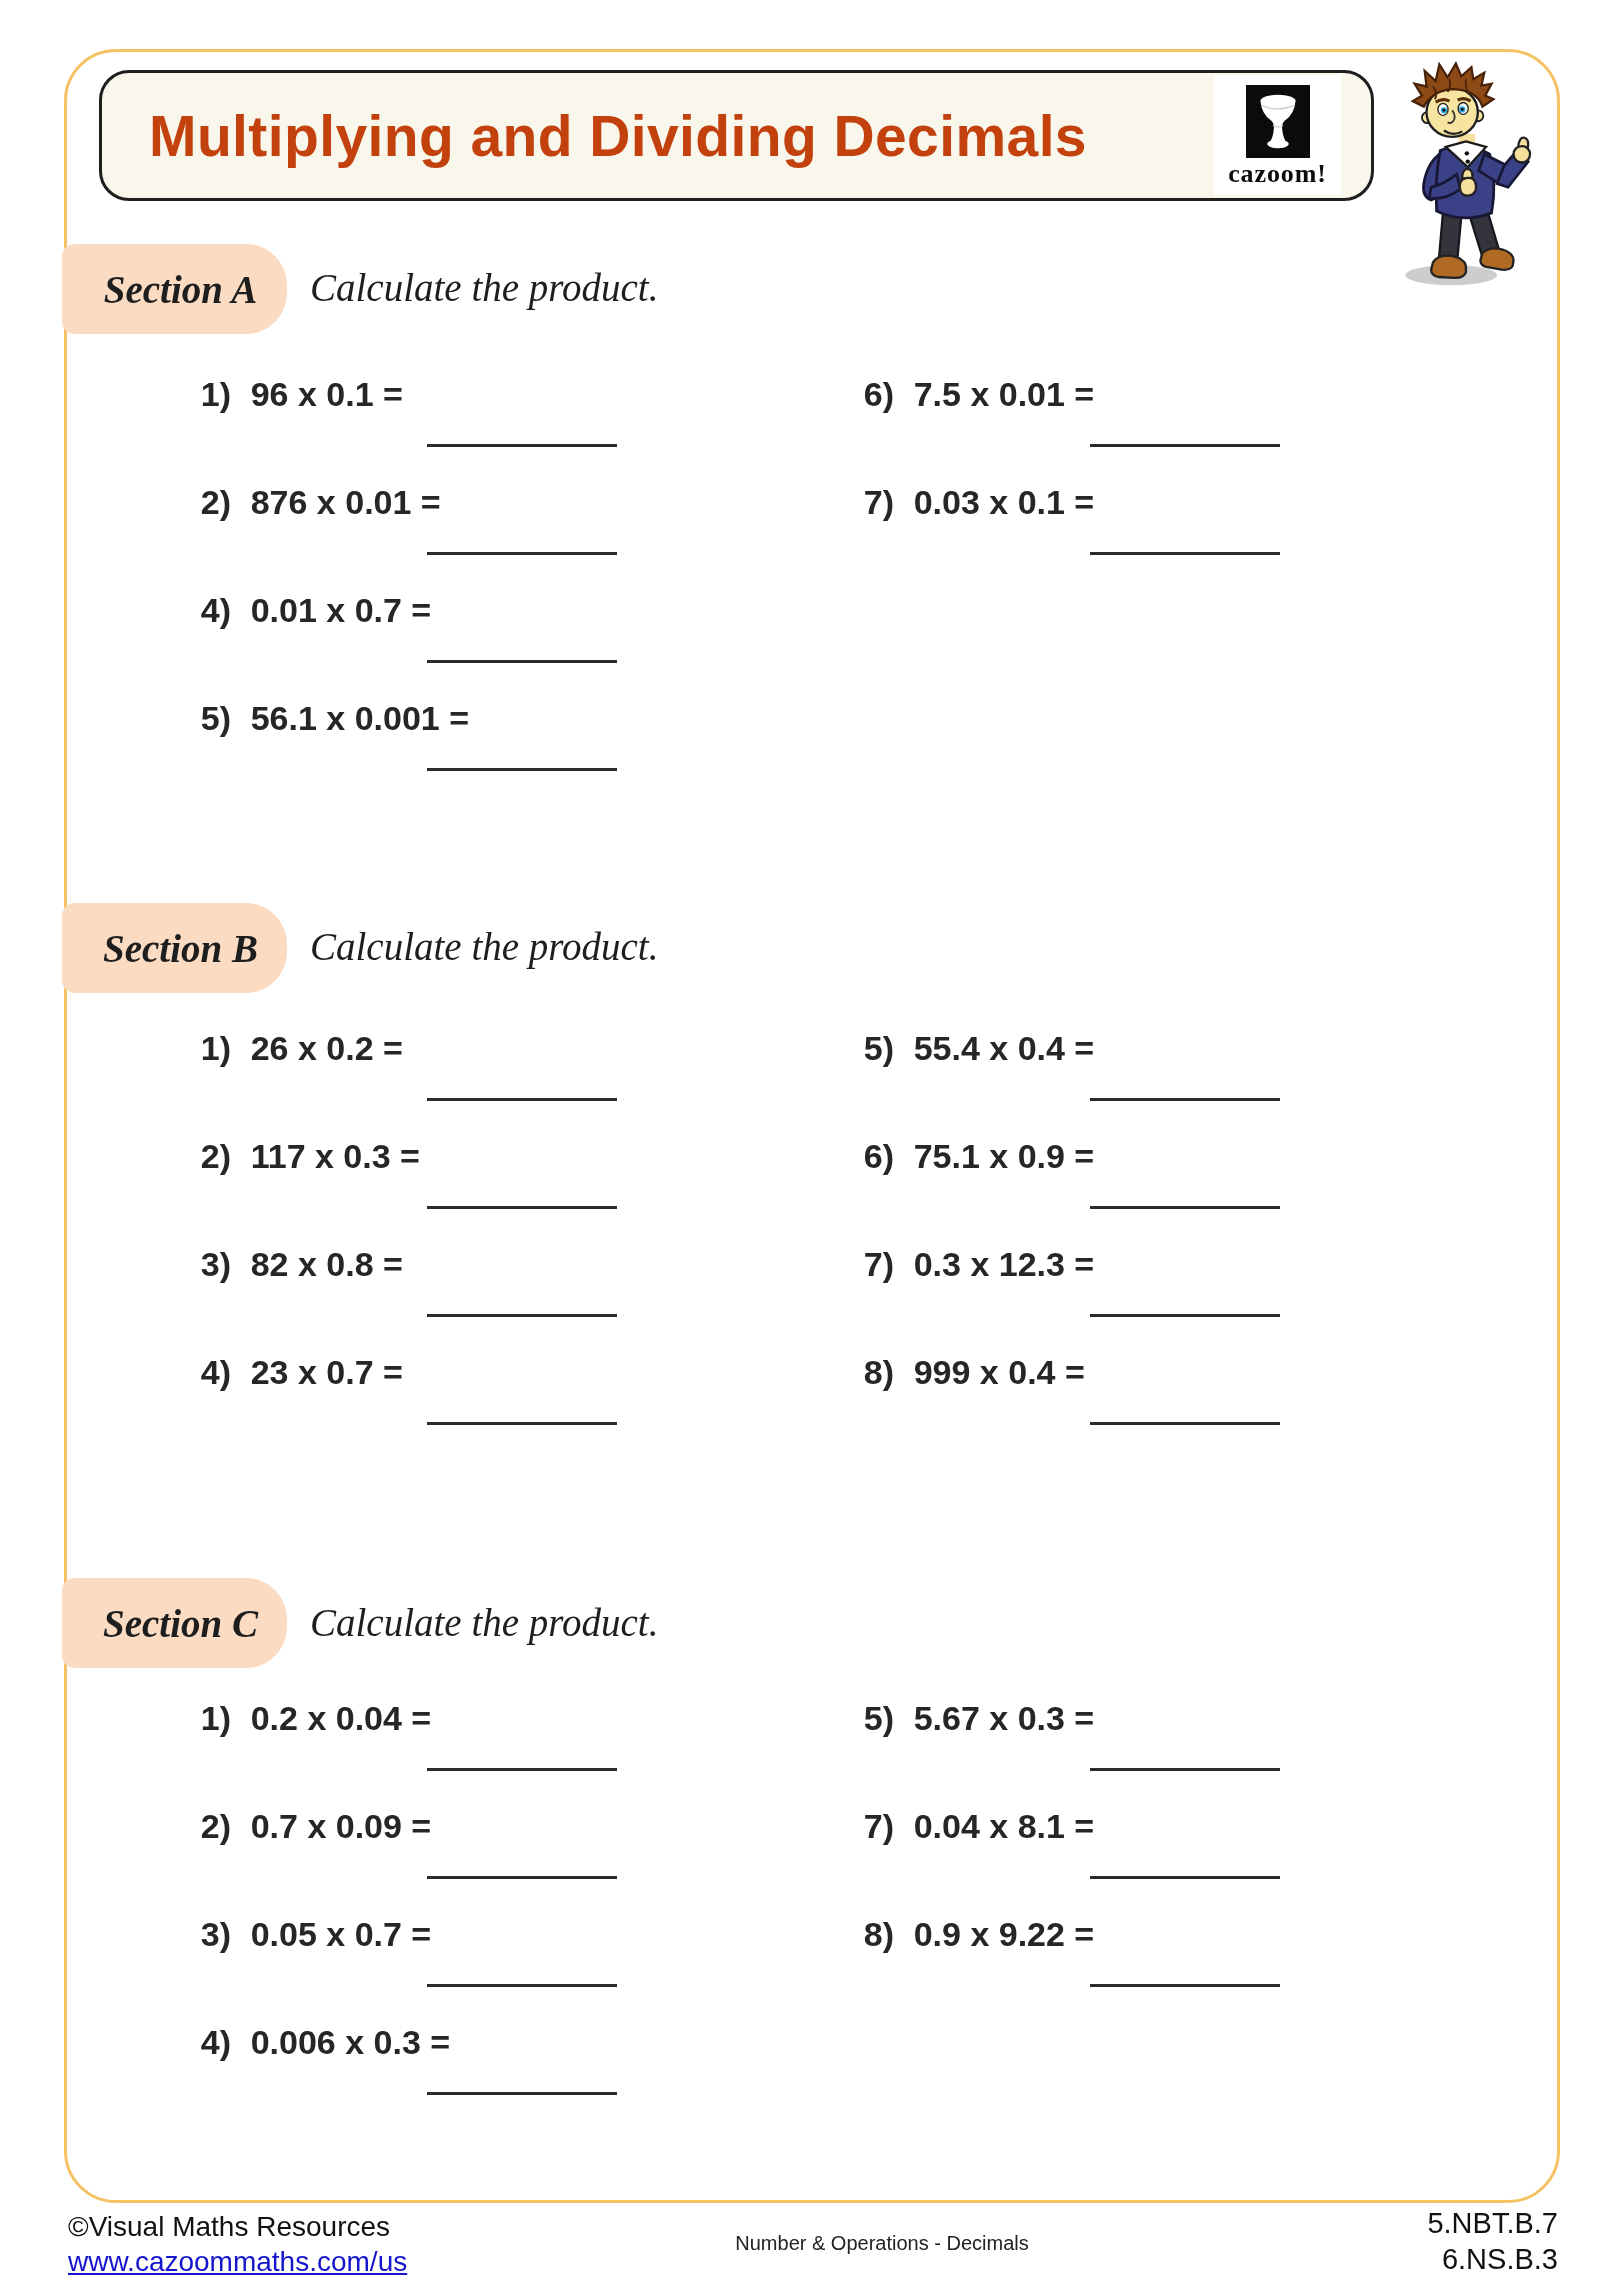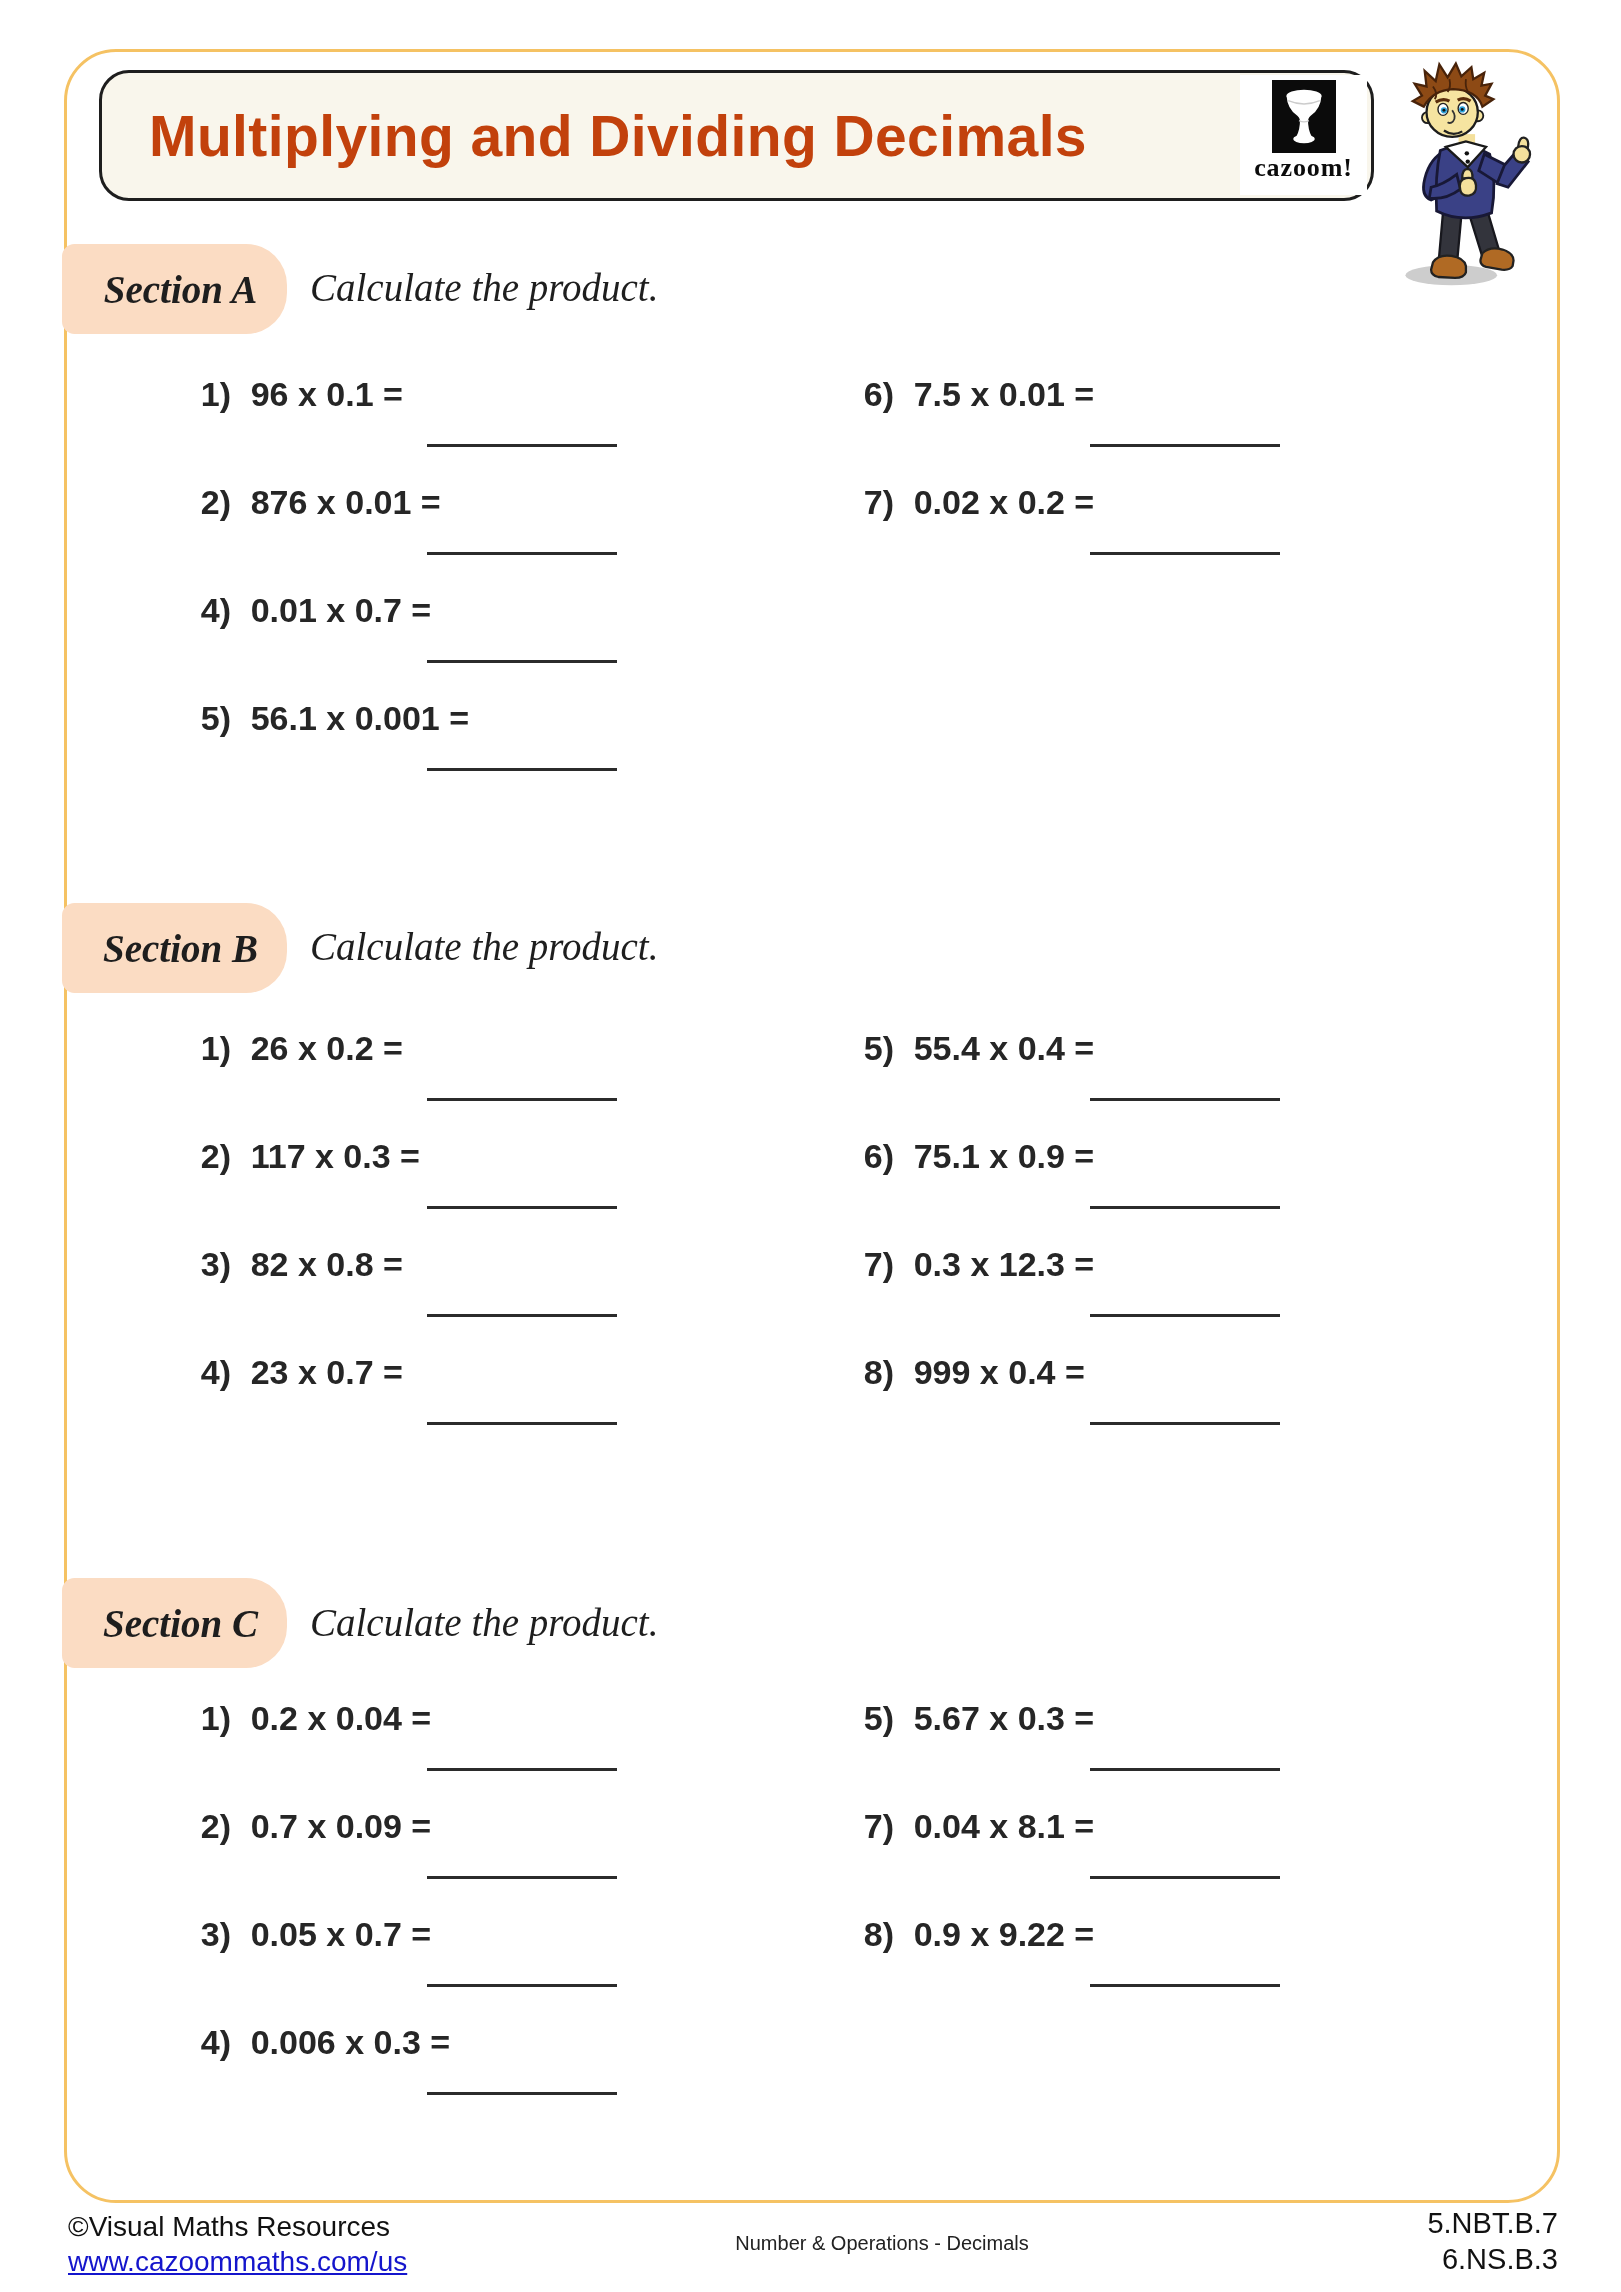--- a/index.html
+++ b/index.html
@@ -4,22 +4,22 @@
 <style>
   html,body{margin:0;padding:0;background:#ffffff;}
   .page{position:relative;width:1622px;height:2293px;background:#ffffff;overflow:hidden;
         font-family:"Liberation Sans",sans-serif;color:#222;}
   .outer-border{position:absolute;left:64px;top:49px;width:1496px;height:2154px;
         border:3.6px solid #F5C263;border-radius:52px;box-sizing:border-box;}
   
   .title-box{position:absolute;left:99px;top:70px;width:1275px;height:131px;background:#F9F6EC;
         border:3.6px solid #1e1e1e;border-radius:30px;box-sizing:border-box;display:flex;align-items:center;}
   .title-text{margin-left:47px;font-size:57px;font-weight:bold;color:#c2410c;letter-spacing:0.4px;}
-  .logo-box{position:absolute;left:1240px;top:75px;width:127px;height:120px;background:#ffffff;
-        display:flex;flex-direction:column;align-items:center;}
+  .logo-box{position:absolute;left:1214px;top:75px;width:127px;height:120px;background:#ffffff;
+        display:flex;flex-direction:column;align-items:center;justify-content:center;}
   .logo-square{margin-top:4.5px;width:64px;height:73px;background:#0b0b0b;display:flex;align-items:center;justify-content:center;}
   .logo-text{margin-top:0.9px;font-family:"Liberation Serif",serif;font-weight:bold;font-size:26px;
         letter-spacing:0.9px;color:#0b0b0b;}
   .mascot{position:absolute;left:1394px;top:59px;width:142px;height:229px;}
   
   .badge{position:absolute;left:62px;width:213px;height:90px;background:#FBDCC3;
         border-radius:12.5px 41px 41px 12.5px;display:flex;align-items:center;justify-content:center;
         font-family:"Liberation Serif",serif;font-style:italic;font-weight:bold;font-size:39px;color:#1e1e1e;padding-left:12px;}
   .badge-a{top:244px}.badge-b{top:903px}.badge-c{top:1578px}
   .instruction{position:absolute;left:310px;font-family:"Liberation Serif",serif;font-style:italic;
@@ -116,21 +116,21 @@
   <div class="badge badge-a">
     <span>Section A</span>
   </div>
   <div class="instruction instr-a">Calculate the product.</div>
   <div class="problems problems-a">
     <div class="cell"><span class="pnum">1)</span><span class="pexpr">96 x 0.1 =</span><div class="ansline"></div></div>
     <div class="cell"><span class="pnum">2)</span><span class="pexpr">876 x 0.01 =</span><div class="ansline"></div></div>
     <div class="cell"><span class="pnum">4)</span><span class="pexpr">0.01 x 0.7 =</span><div class="ansline"></div></div>
     <div class="cell"><span class="pnum">5)</span><span class="pexpr">56.1 x 0.001 =</span><div class="ansline"></div></div>
     <div class="cell"><span class="pnum">6)</span><span class="pexpr">7.5 x 0.01 =</span><div class="ansline"></div></div>
-    <div class="cell"><span class="pnum">7)</span><span class="pexpr">0.02 x 0.2 =</span><div class="ansline"></div></div>
+    <div class="cell"><span class="pnum">7)</span><span class="pexpr">0.03 x 0.1 =</span><div class="ansline"></div></div>
   </div>
 
   <div class="badge badge-b">
     <span>Section B</span>
   </div>
   <div class="instruction instr-b">Calculate the product.</div>
   <div class="problems problems-b">
     <div class="cell"><span class="pnum">1)</span><span class="pexpr">26 x 0.2 =</span><div class="ansline"></div></div>
     <div class="cell"><span class="pnum">2)</span><span class="pexpr">117 x 0.3 =</span><div class="ansline"></div></div>
     <div class="cell"><span class="pnum">3)</span><span class="pexpr">82 x 0.8 =</span><div class="ansline"></div></div>

